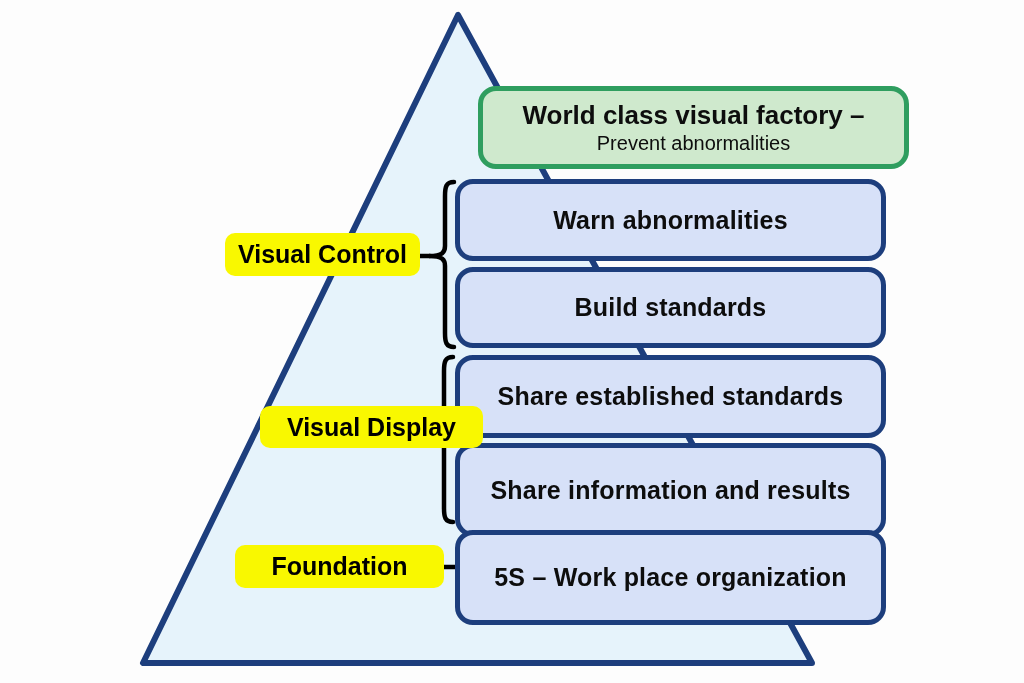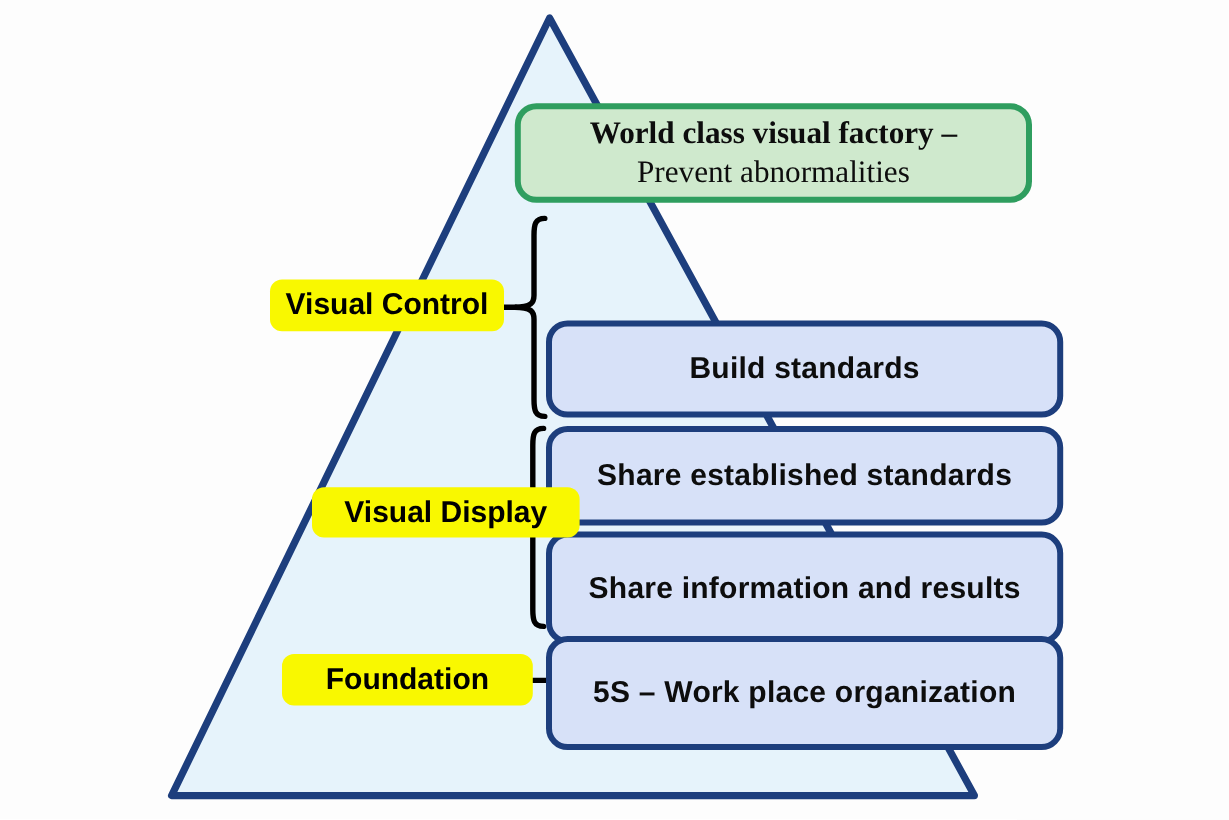--- a/index.html
+++ b/index.html
@@ -34,43 +34,42 @@
     align-items: center;
     justify-content: center;
     text-align: center;
     color: #0d0d0d;
     font-weight: bold;
     font-size: 25px;
     letter-spacing: 0.2px;
   }
   .top-box {
     position: absolute;
-    left: 429px;
+    left: 478px;
     width: 431px;
     top: 86px;
     height: 83px;
     box-sizing: border-box;
     border: 5px solid #2f9e5f;
     border-radius: 18px;
     background: #cfe9cd;
     display: flex;
     flex-direction: column;
     justify-content: center;
     text-align: center;
     color: #0d0d0d;
-    font-family: Liberation Serif, serif;
   }
   .top-box .line1 {
     font-weight: bold;
     font-size: 26px;
     line-height: 1.25;
   }
   .top-box .line2 {
     font-weight: normal;
-    font-size: 26px;
+    font-size: 20px;
     line-height: 1.25;
   }
   .tag {
     position: absolute;
     box-sizing: border-box;
     background: #f9f800;
     border-radius: 10px;
     display: flex;
     align-items: center;
     justify-content: center;
@@ -105,20 +104,23 @@
     <line x1="419" y1="256" x2="430" y2="256" stroke="#000000" stroke-width="4.5" stroke-linecap="round"></line>
     <line x1="403" y1="427" x2="429" y2="427" stroke="#000000" stroke-width="4.5" stroke-linecap="round"></line>
     <line x1="419" y1="567" x2="457" y2="567" stroke="#000000" stroke-width="4.5" stroke-linecap="round"></line>
   </svg>
 
   <div class="top-box">
     <span class="line1">World class visual factory –</span>
     <span class="line2">Prevent abnormalities</span>
   </div>
 
+  <div id="box-warn" class="level-box">
+    <span>Warn abnormalities</span>
+  </div>
   <div id="box-share-std" class="level-box">
     <span>Share established standards</span>
   </div>
   <div id="box-build" class="level-box">
     <span>Build standards</span>
   </div>
   <div id="box-share-info" class="level-box">
     <span>Share information and results</span>
   </div>
   <div id="box-5s" class="level-box">

